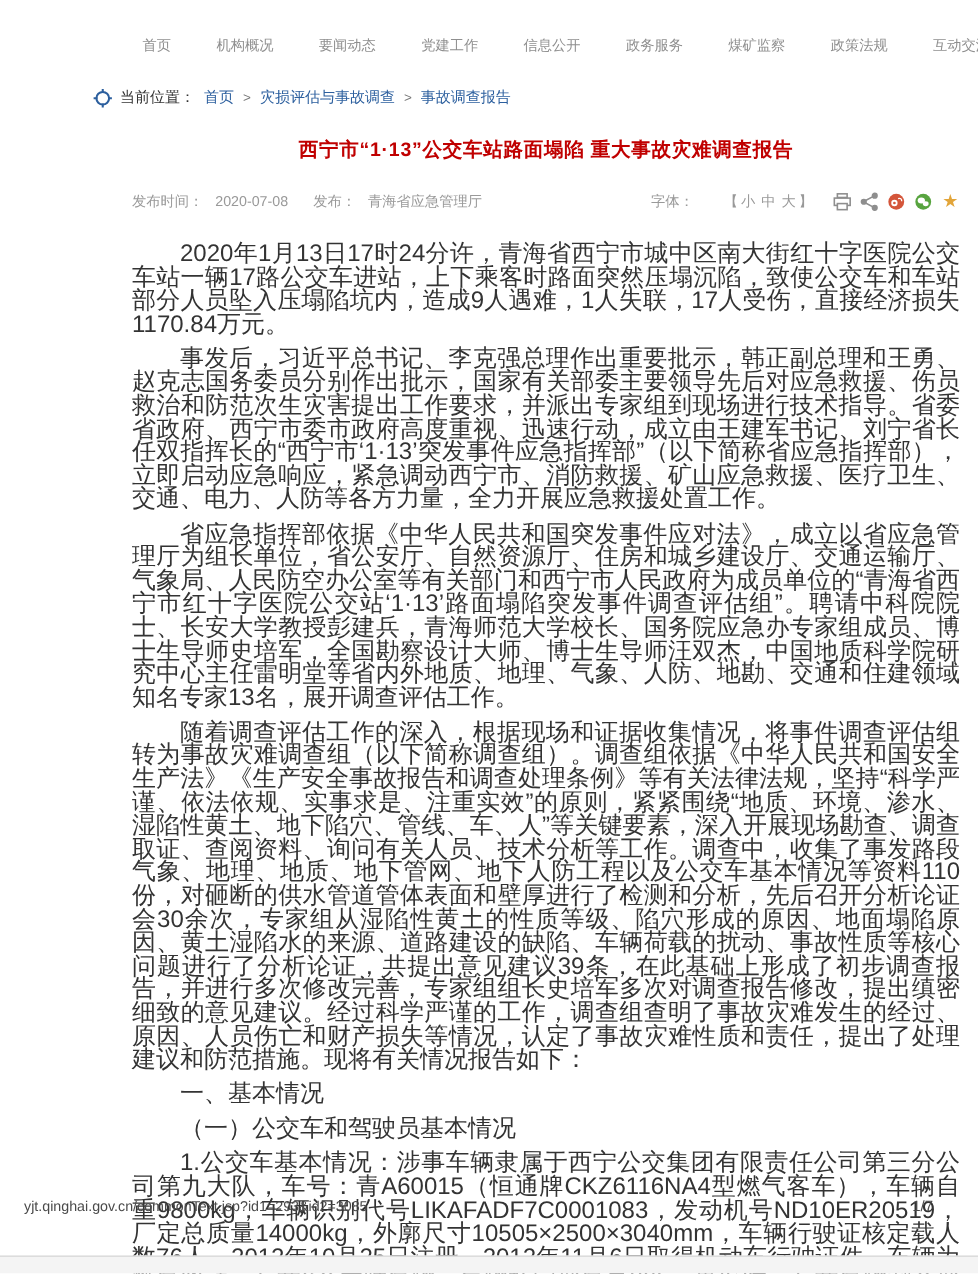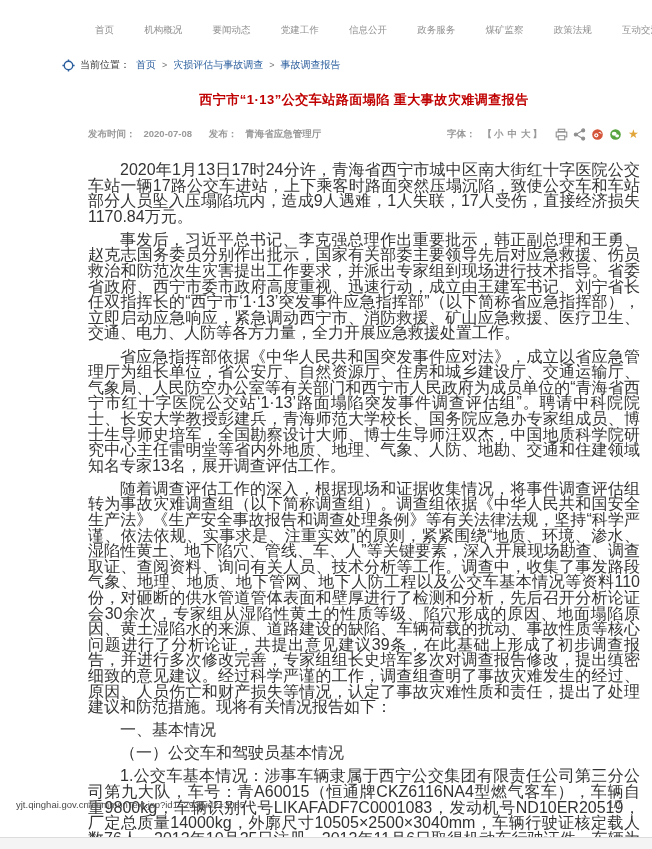--- a/index.html
+++ b/index.html
@@ -26,25 +26,25 @@
   .breadcrumb .crumb-sep{color:#777;margin:0 6px;font-size:9px;}
   
   .doc-title{
     position:absolute;left:88px;top:91px;width:552px;text-align:center;
     font-size:13px;font-weight:bold;color:#c00000;letter-spacing:0.5px;
   }
   
   .doc-meta{
     position:absolute;left:88px;top:128px;width:552px;
     display:flex;justify-content:space-between;align-items:center;
-    font-size:9.5px;color:#999;font-weight:bold;
+    font-size:9.5px;color:#999;
   }
   .meta-left span{margin-right:8px;}
   .meta-right{display:flex;align-items:center;color:#999;}
-  .meta-right .fc-label{margin-right:7px;}
+  .meta-right .fc-label{margin-right:20px;}
   .font-opt{cursor:pointer;margin:0 2px;}
   .tool-icons{display:flex;align-items:center;margin-left:8px;}
   .tool-icon{width:13px;height:13px;margin-left:5px;cursor:pointer;display:inline-flex;align-items:center;justify-content:center;}
   .star-glyph{font-size:12px;color:#e2a53a;line-height:13px;}
   
   .doc-body{
     position:absolute;left:88px;top:162px;width:552px;
     font-size:16px;line-height:15.6px;text-align:justify;color:#333;
   }
   .doc-body p{margin:0 0 7.5px;text-indent:2em;}

